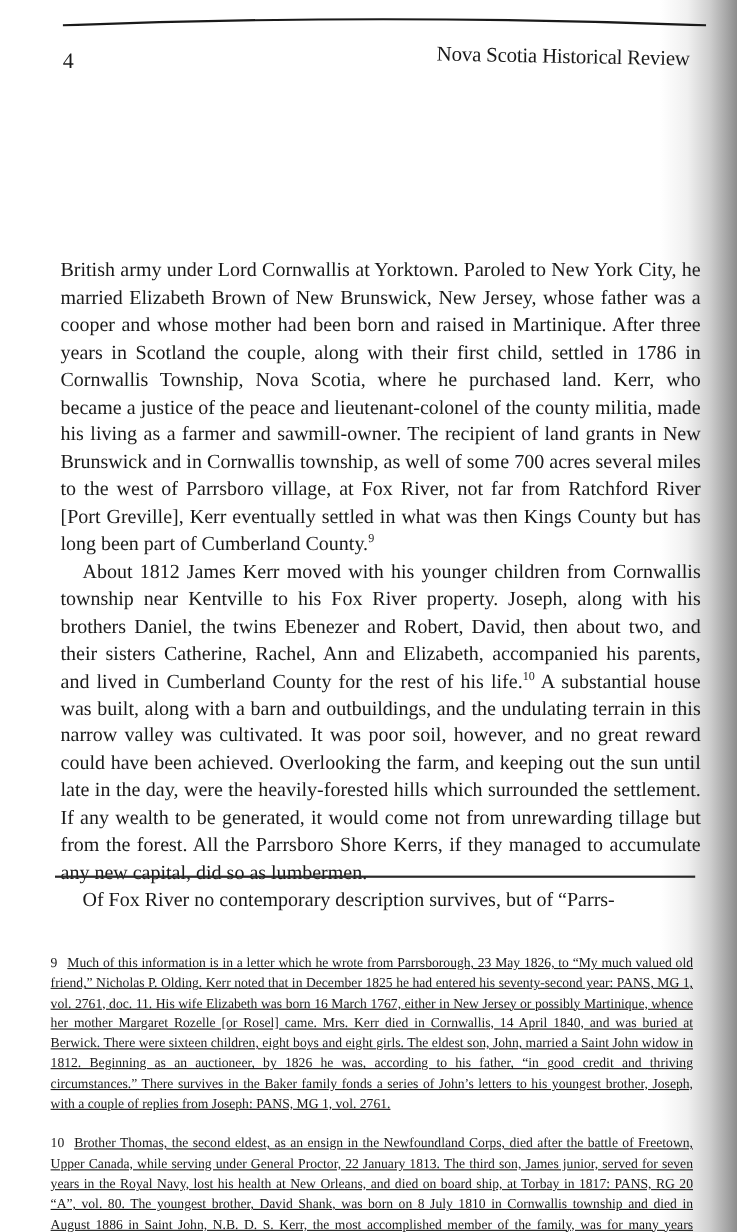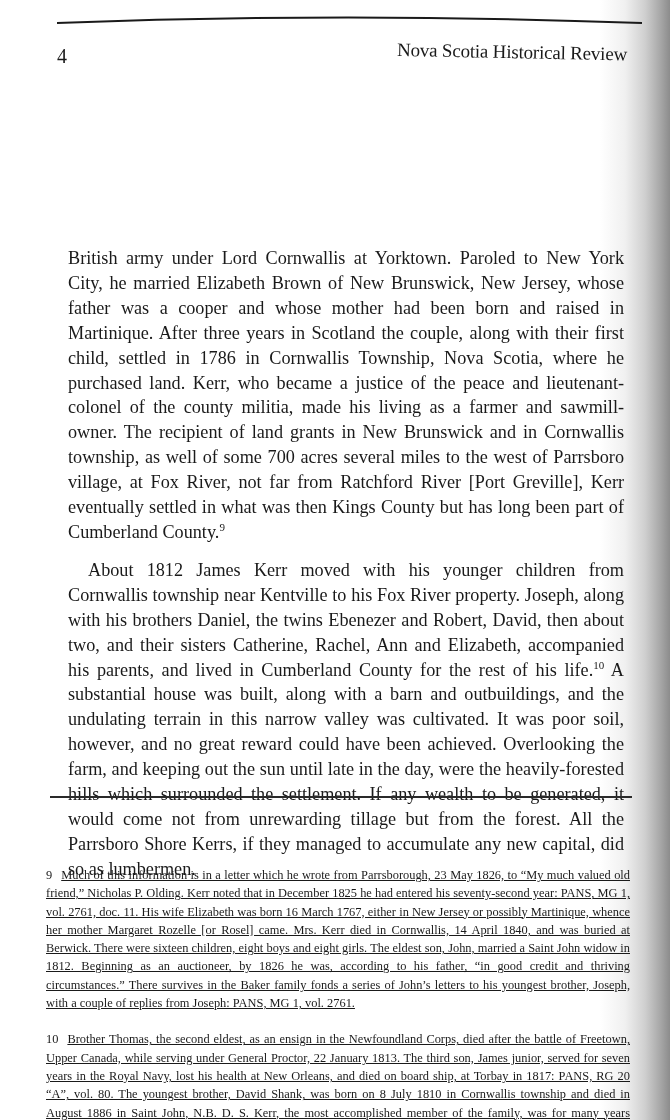--- a/index.html
+++ b/index.html
@@ -16,21 +16,21 @@
     position:absolute; left:57px; top:44px; font-size:20px; line-height:24px;
   }
   .running-head {
     position:absolute; left:397px; top:38px; font-size:19px; line-height:24px;
     transform: rotate(1.1deg); transform-origin: left center; letter-spacing:-0.2px;
   }
   .body-text {
     position:absolute; left:55px; top:233px; width:582px;
     font-size:18.2px; line-height:24.9px; text-align:justify;
   }
-  .body-text p { margin:13px; }
+  .body-text p { margin:0; }
   .body-text p.indent { text-indent:20px;font-family:Liberation Serif, serif; }
   .body-text sup, .fn sup { font-size:11px; line-height:0; vertical-align: super; }
   .bottom-rule {
     position:absolute; left:50px; top:796px; width:582px; height:2px; background:#2a2a2a;
   }
   .footnotes {
     position:absolute; left:46px; top:866px; width:584px;
     font-size:12.4px; line-height:18.3px; text-align:justify;text-decoration:underline;
   }
   .fn { margin:0 0 18px 0; }
@@ -43,20 +43,21 @@
 <svg class="top-rule" viewBox="0 0 585 12" preserveAspectRatio="none">
   <path d="M0,11 Q290,0 585,11" stroke="#1a1a1a" stroke-width="2" fill="none"></path>
 </svg>
 
 <div class="page-number">4</div>
 <div class="running-head">Nova Scotia Historical Review</div>
 
 <div class="body-text">
   <p><span>British army under Lord Cornwallis at Yorktown. Paroled to New York City, he married Elizabeth Brown of New Brunswick, New Jersey, whose father was a cooper and whose mother had been born and raised in Martinique. After three years in Scotland the couple, along with their first child, settled in 1786 in Cornwallis Township, Nova Scotia, where he purchased land. Kerr, who became a justice of the peace and lieutenant-colonel of the county militia, made his living as a farmer and sawmill-owner. The recipient of land grants in New Brunswick and in Cornwallis township, as well of some 700 acres several miles to the west of Parrsboro village, at Fox River, not far from Ratchford River [Port Greville], Kerr eventually settled in what was then Kings County but has long been part of Cumberland County.</span><sup>9</sup></p>
   <p class="indent"><span>About 1812 James Kerr moved with his younger children from Cornwallis township near Kentville to his Fox River property. Joseph, along with his brothers Daniel, the twins Ebenezer and Robert, David, then about two, and their sisters Catherine, Rachel, Ann and Elizabeth, accompanied his parents, and lived in Cumberland County for the rest of his life.</span><sup>10</sup><span> A substantial house was built, along with a barn and outbuildings, and the undulating terrain in this narrow valley was cultivated. It was poor soil, however, and no great reward could have been achieved. Overlooking the farm, and keeping out the sun until late in the day, were the heavily-forested hills which surrounded the settlement. If any wealth to be generated, it would come not from unrewarding tillage but from the forest. All the Parrsboro Shore Kerrs, if they managed to accumulate any new capital, did so as lumbermen.</span></p>
+  <p class="indent"><span>Of Fox River no contemporary description survives, but of “Parrs-</span></p>
 </div>
 
 <div class="bottom-rule"></div>
 
 <div class="footnotes">
   <p class="fn"><span class="fn-num">9</span><span>Much of this information is in a letter which he wrote from Parrsborough, 23 May 1826, to “My much valued old friend,” Nicholas P. Olding. Kerr noted that in December 1825 he had entered his seventy-second year: PANS, MG 1, vol. 2761, doc. 11. His wife Elizabeth was born 16 March 1767, either in New Jersey or possibly Martinique, whence her mother Margaret Rozelle [or Rosel] came. Mrs. Kerr died in Cornwallis, 14 April 1840, and was buried at Berwick. There were sixteen children, eight boys and eight girls. The eldest son, John, married a Saint John widow in 1812. Beginning as an auctioneer, by 1826 he was, according to his father, “in good credit and thriving circumstances.” There survives in the Baker family fonds a series of John’s letters to his youngest brother, Joseph, with a couple of replies from Joseph: PANS, MG 1, vol. 2761.</span></p>
   <p class="fn"><span class="fn-num">10</span><span>Brother Thomas, the second eldest, as an ensign in the Newfoundland Corps, died after the battle of Freetown, Upper Canada, while serving under General Proctor, 22 January 1813. The third son, James junior, served for seven years in the Royal Navy, lost his health at New Orleans, and died on board ship, at Torbay in 1817: PANS, RG 20 “A”, vol. 80. The youngest brother, David Shank, was born on 8 July 1810 in Cornwallis township and died in August 1886 in Saint John, N.B. D. S. Kerr, the most accomplished member of the family, was for many years prominent at the New Brunswick bar: </span><em>Dominion Annual Register...1886</em><span> (1887), pp. 275-76.</span></p>
 </div>
 
 </body></html>

